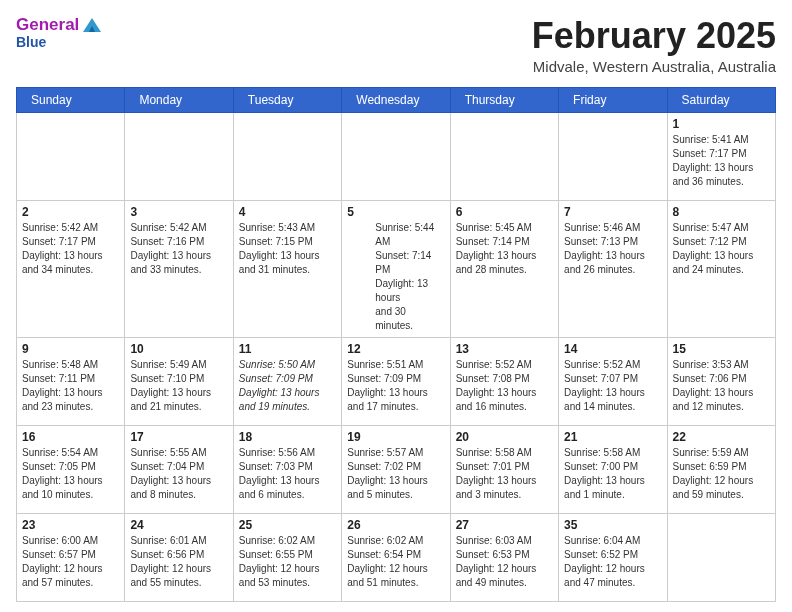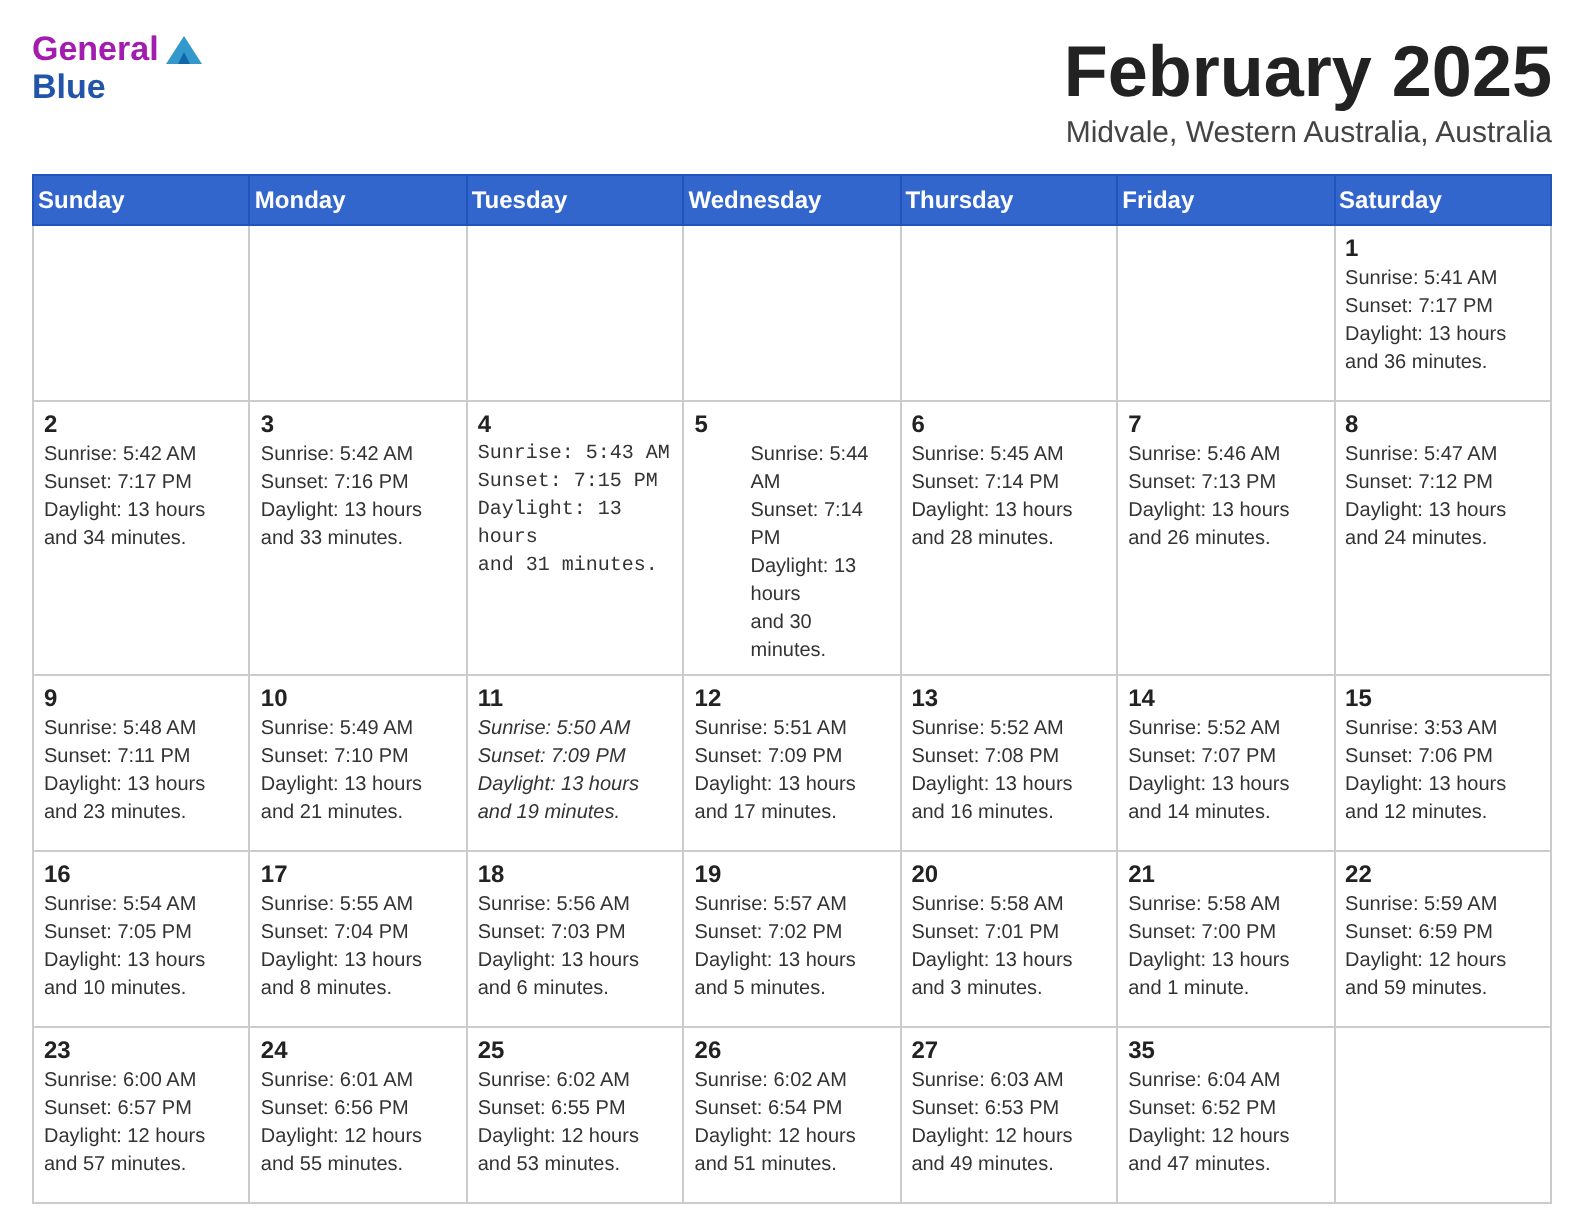--- a/index.html
+++ b/index.html
@@ -18,21 +18,21 @@
     }
     .logo {
       display: flex;
       flex-direction: column;
       align-items: flex-start;
       font-size: 18px;
       font-weight: bold;
       line-height: 1.1;
     }
     .logo-general { color: #a21caf; font-size: 17px; }
-    .logo-blue { color: #2255aa; font-size: 17px; }
+    .logo-blue { color: #2255aa; font-size: 14px; }
     .title-block {
       text-align: right;
     }
     .month-title {
       font-size: 36px;
       font-weight: bold;
       color: #222;
       line-height: 1.1;
     }
     .location-title {
@@ -42,23 +42,23 @@
     }
     .calendar-table {
       width: 100%;
       border-collapse: collapse;
       font-size: 10.5px;
     }
     .calendar-table th {
       background: #3366cc;
       color: #fff;
       text-align: left;
-      padding: 5px 2px;
+      padding: 5px 14px;
       font-size: 12px;
-      font-weight: bold;
+      font-weight: normal;
       border: 1px solid #2255bb;
     }
     .calendar-table td {
       border: 1px solid #ccc;
       vertical-align: top;
       padding: 4px 5px;
       height: 88px;
       width: calc(100%/7);
       background: #fff;
     }
@@ -136,21 +136,21 @@
         </td>
         <td>
           <span class="day-number">3</span>
           <div class="day-info" style="white-space: pre-line;">Sunrise: 5:42 AM
 Sunset: 7:16 PM
 Daylight: 13 hours
 and 33 minutes.</div>
         </td>
         <td>
           <span class="day-number">4</span>
-          <div class="day-info" style="white-space: pre-line; font-family: Liberation Mono, monospace;">Sunrise: 5:43 AM
+          <div class="day-info" style="white-space: pre-line;">Sunrise: 5:43 AM
 Sunset: 7:15 PM
 Daylight: 13 hours
 and 31 minutes.</div>
         </td>
         <td>
           <span class="day-number">5</span>
           <div class="day-info" style="white-space: pre-line; margin-left: 28px;">Sunrise: 5:44 AM
 Sunset: 7:14 PM
 Daylight: 13 hours
 and 30 minutes.</div>

